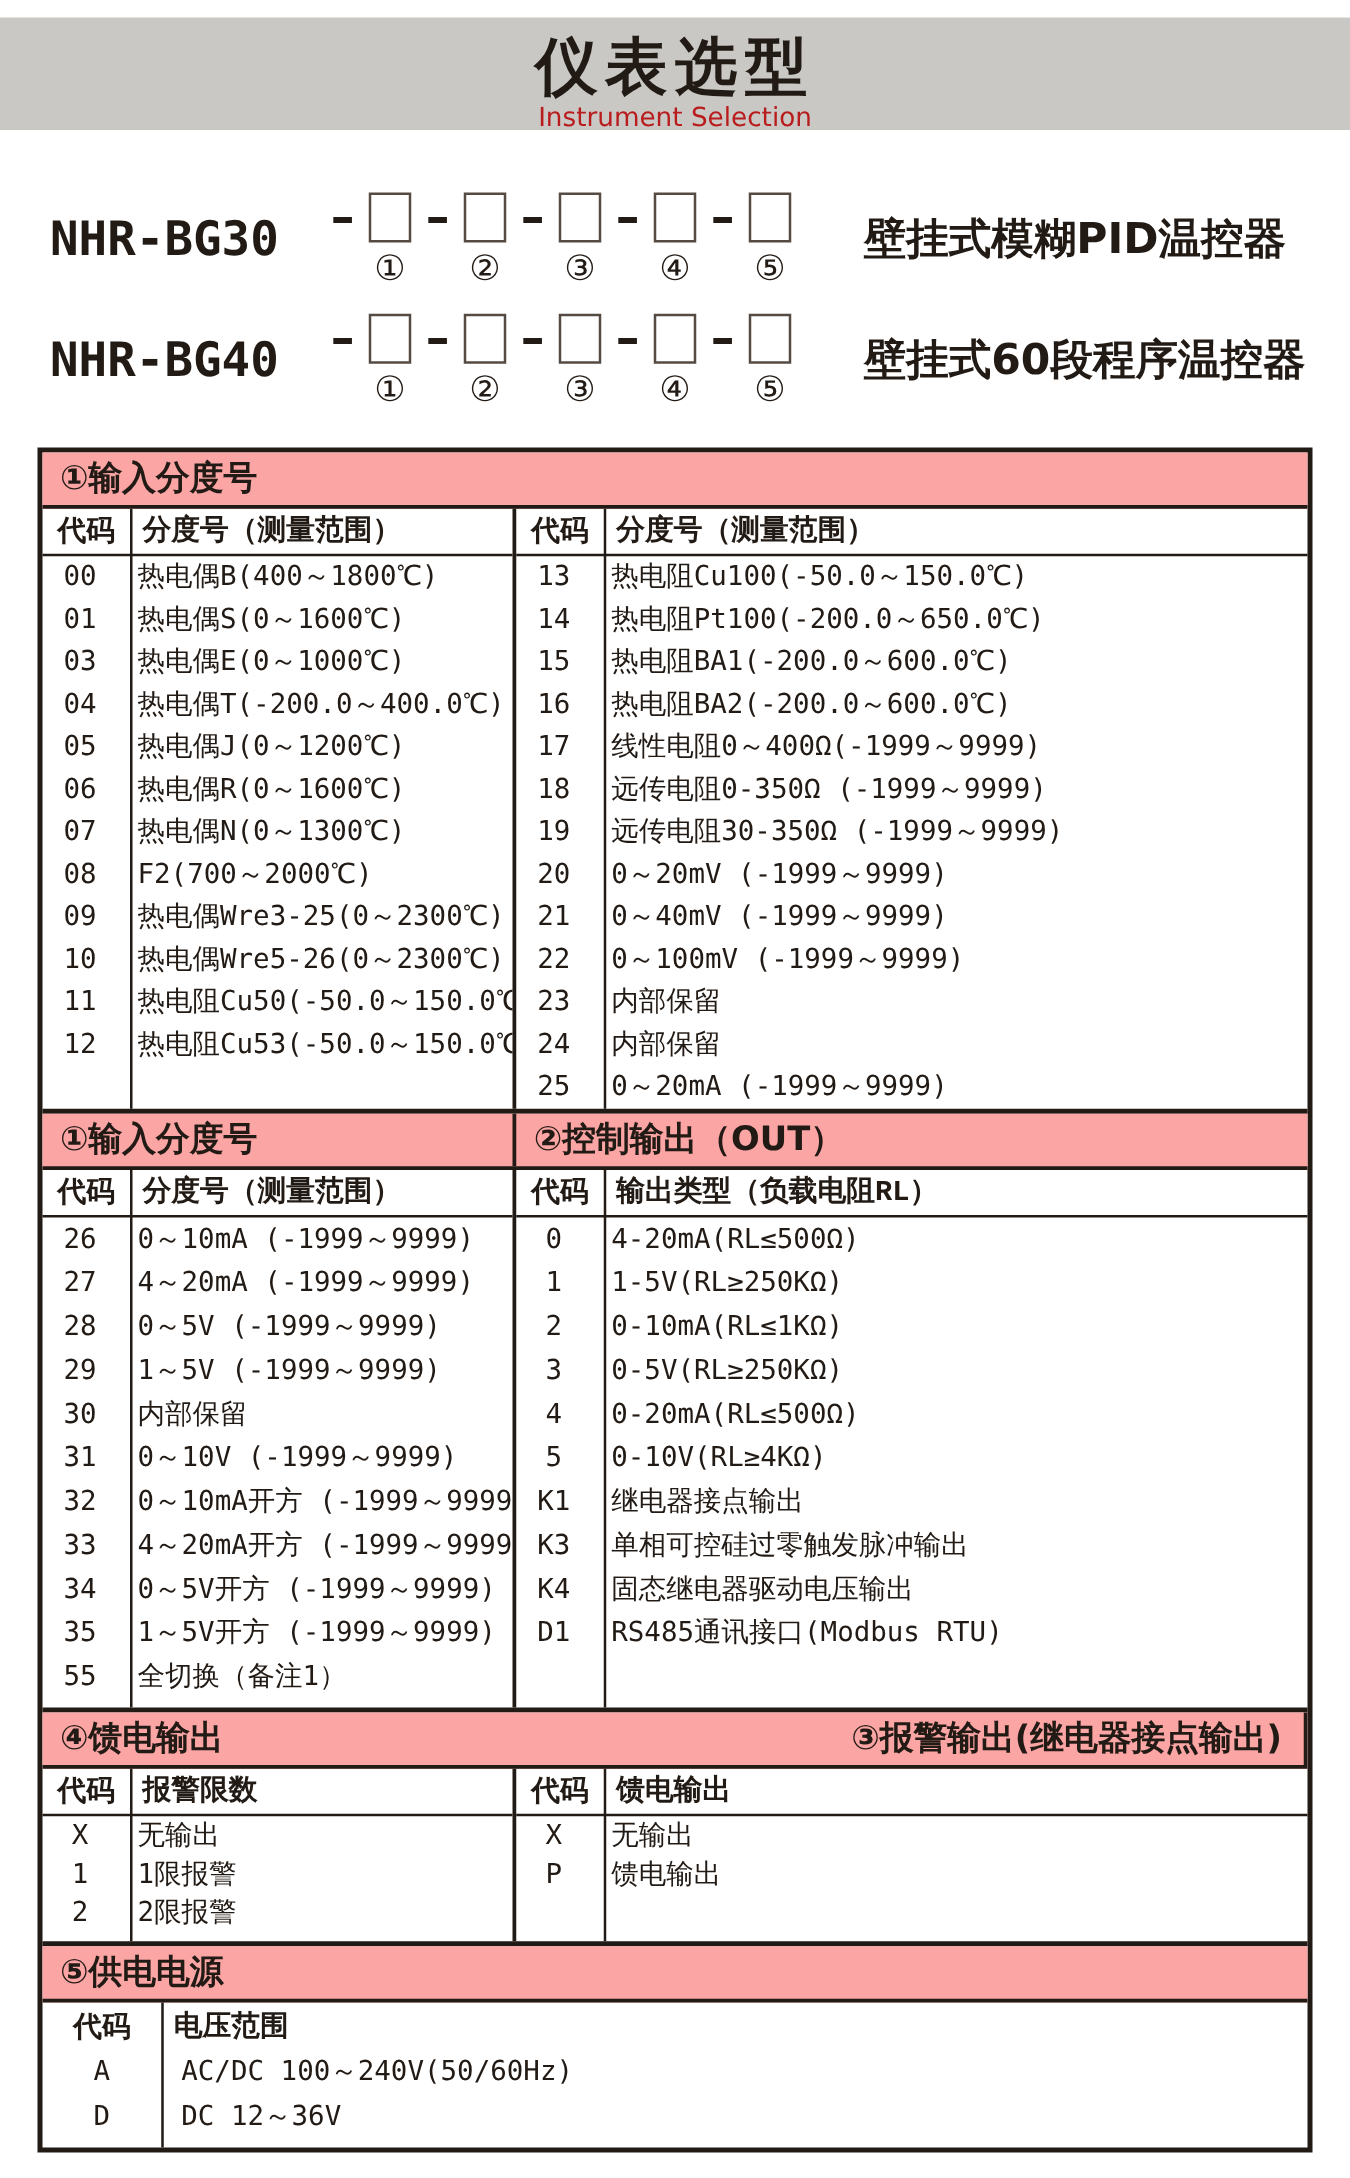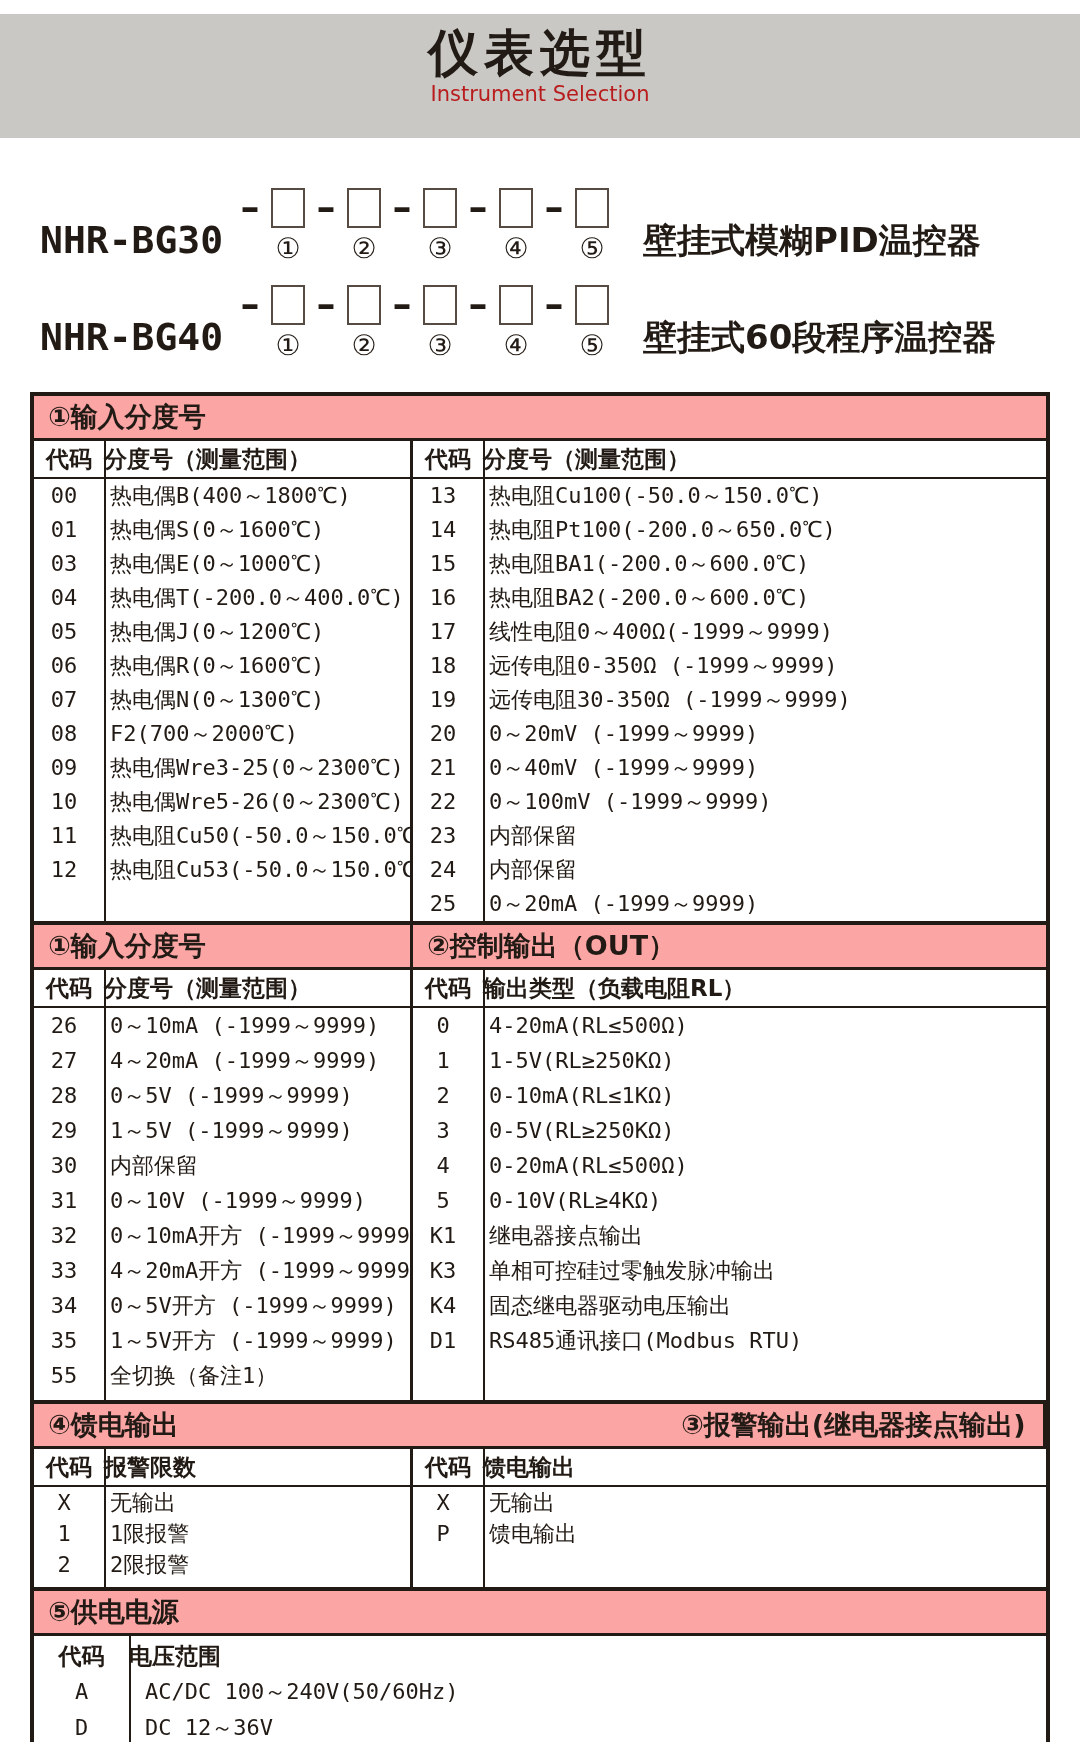--- a/index.html
+++ b/index.html
@@ -7,40 +7,40 @@
   body {
     height: 1742px;
     overflow: hidden;
     font-family: "DejaVu Sans", "Liberation Sans", sans-serif;
     color: #221a14;
   }
 
   
   .banner {
     margin-top: 14px;
-    height: 124px;
+    height: 90px;
     background: #c9c8c5;
     text-align: center;
   }
   .banner-title {
     padding-top: 10px;
     font-size: 50px;
     font-weight: bold;
     letter-spacing: 6px;
     line-height: 58px;
   }
   .banner-sub {
     font-size: 21px;
     line-height: 24px;
     color: #b91c1c;
   }
 
   
   .models { margin: 46px 0 0 40px; }
-  .model-line { display: flex; align-items: flex-end; }
+  .model-line { display: flex; align-items: center; gap: 24px; }
   .model-line + .model-line { margin-top: 16px; }
   .model-code {
     font-family: "DejaVu Sans Mono", "Liberation Mono", monospace;
     font-size: 38px;
     font-weight: bold;
     letter-spacing: 0px;
     line-height: 50px;
     white-space: nowrap;
   }
   .slots { display: flex; margin-left: 6px; }
@@ -117,21 +117,21 @@
     height: 38px;
     border-bottom: 2px solid #221a14;
     font-weight: bold;
     font-size: 23px;
     line-height: 36px;
     white-space: nowrap;
   }
   .col-head.no-rule { border-bottom: none; }
   .ch-code { width: 70px; text-align: center; }
   .grp-full .ch-code { width: 95px; }
-  .ch-desc { flex: 1; }
+  .ch-desc { padding-left: 10px; flex: 1; font-family: Liberation Mono, monospace; }
 
   .rows { font-family: "DejaVu Sans Mono", "Liberation Mono", monospace; }
   .row { display: flex; height: 34px; font-size: 22px; line-height: 34px; white-space: nowrap; }
   .cell-code { width: 60px; text-align: center; }
   .grp-full .cell-code { width: 95px; }
   .cell-desc { padding-left: 16px; flex: 1; overflow: hidden; }
 
   .b2 .rows { min-height: 392px; }
   .b2 .row { height: 35px; line-height: 35px; }
   .b3 .rows { min-height: 100px; }

